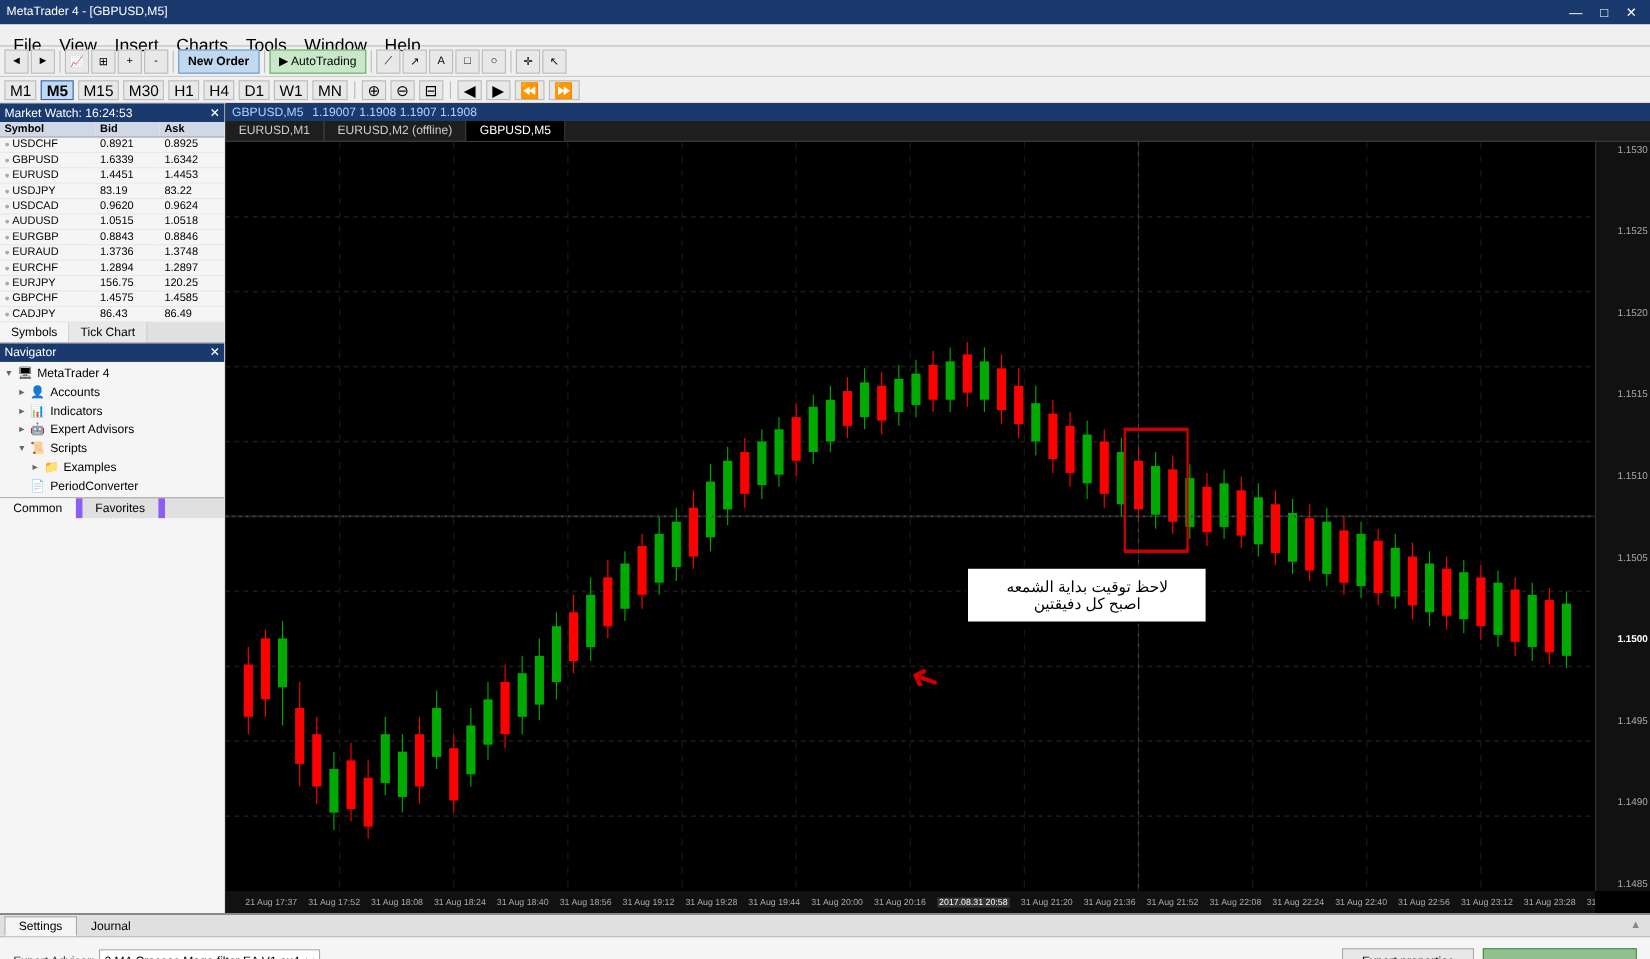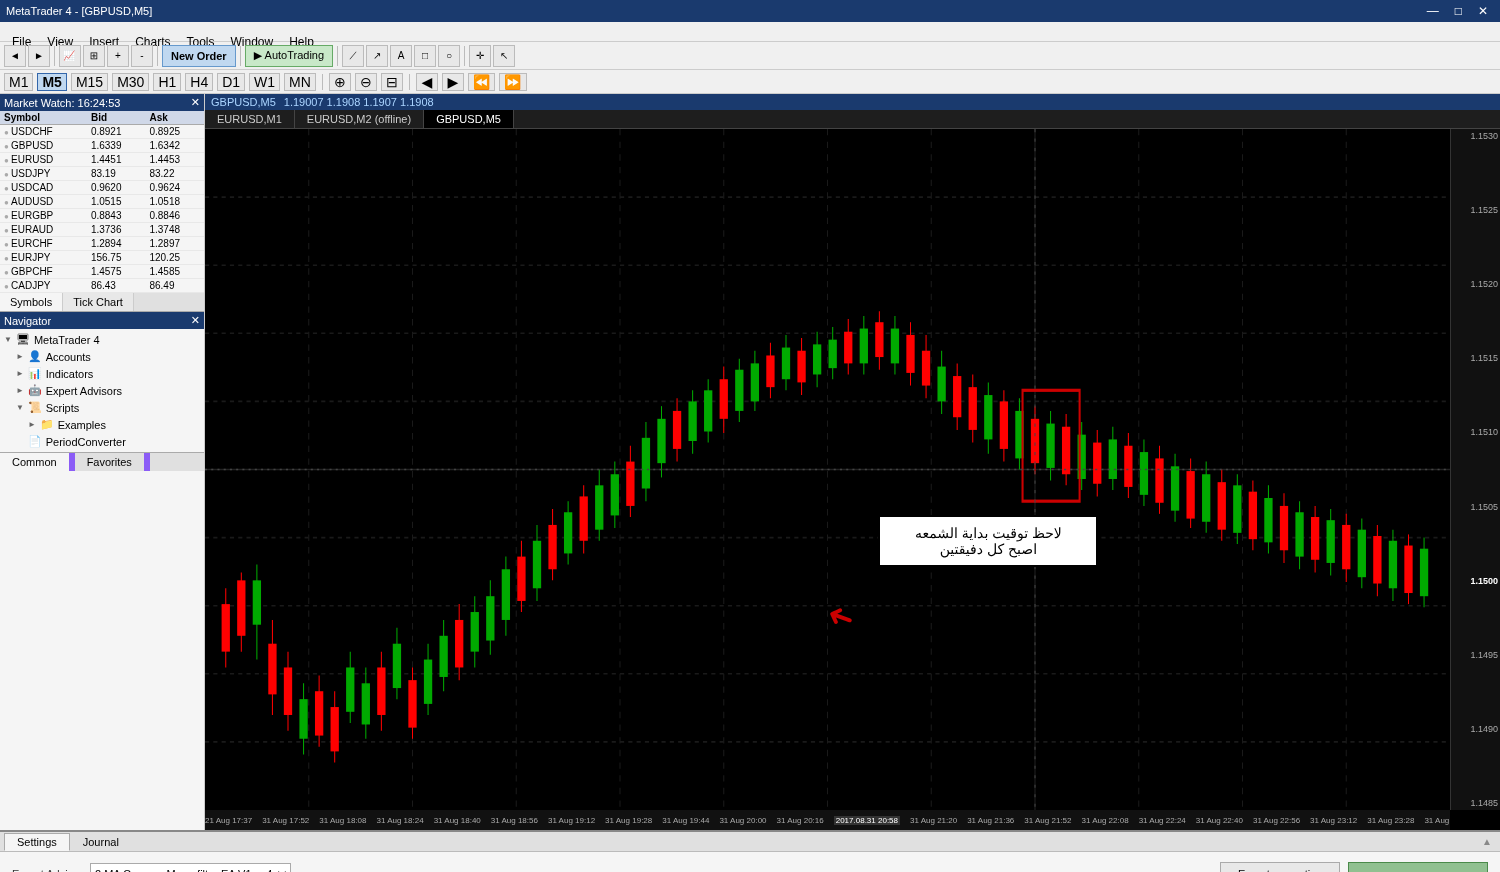--- a/index.html
+++ b/index.html
@@ -5,21 +5,21 @@
     * { margin: 0; padding: 0; box-sizing: border-box; }
     body { width: 1500px; height: 872px; overflow: hidden; background: #2b2b2b; font-family: 'Segoe UI', Tahoma, sans-serif; font-size: 11px; color: #000; }
 
     
     #titlebar { height: 22px; background: #1a3a6e; color: #fff; display: flex; align-items: center; justify-content: space-between; padding: 0 6px; }
     #titlebar .controls { display: flex; gap: 4px; }
     #titlebar .controls span { cursor: pointer; padding: 1px 6px; font-size: 12px; }
 
     
     #menubar { height: 20px; background: #f0f0f0; display: flex; align-items: center; padding: 0 4px; border-bottom: 1px solid #ccc; }
-    #menubar span { padding: 2px 8px; cursor: pointer; font-size: 12px; margin-top: 20px; }
+    #menubar span { padding: 2px 8px; cursor: pointer; font-size: 16px; margin-top: 20px; }
 
     
     .toolbar { height: 28px; background: #f0f0f0; display: flex; align-items: center; padding: 0 4px; gap: 2px; border-bottom: 1px solid #ccc; }
     .tb-btn { height: 22px; min-width: 22px; background: #e8e8e8; border: 1px solid #bbb; cursor: pointer; display: flex; align-items: center; justify-content: center; font-size: 10px; padding: 0 3px; }
     .tb-sep { width: 1px; height: 20px; background: #bbb; margin: 0 2px; }
     .tb-new-order { background: #c0d8f0; border: 1px solid #6699cc; padding: 0 8px; font-weight: bold; height: 22px; cursor: pointer; font-size: 11px; }
     .tb-autotrading { background: #c8e8c8; border: 1px solid #66aa66; padding: 0 8px; height: 22px; cursor: pointer; font-size: 11px; }
 
     
     .tf-toolbar { height: 24px; background: #f0f0f0; display: flex; align-items: center; padding: 0 4px; gap: 4px; border-bottom: 1px solid #ccc; }
@@ -58,21 +58,21 @@
 
     
     #chart-area { flex: 1; background: #000; display: flex; flex-direction: column; position: relative; }
     #chart-header { background: #1a3a6e; color: #aad4ff; padding: 2px 6px; font-size: 11px; display: flex; align-items: center; gap: 8px; }
     #chart-main { flex: 1; position: relative; background: #000; overflow: hidden; }
 
     
     #chart-canvas { position: absolute; top: 0; left: 0; right: 50px; bottom: 20px; }
     #chart-yaxis { position: absolute; right: 0; top: 0; width: 50px; bottom: 20px; background: #111; border-left: 1px solid #333; display: flex; flex-direction: column; justify-content: space-between; padding: 2px 2px; gap: 28px; }
     #chart-yaxis span { font-size: 9px; color: #aaa; text-align: right; display: block; }
-    #chart-xaxis { position: absolute; bottom: 0; left: 0; right: 50px; height: 20px; background: #111; display: flex; align-items: center; overflow: hidden; }
+    #chart-xaxis { position: absolute; bottom: 0; left: 0; right: 50px; height: 20px; background: #111; display: flex; align-items: center; overflow: hidden; padding-left: 18px; }
     #chart-xaxis span { font-size: 8px; color: #aaa; white-space: nowrap; margin-right: 10px; }
 
     
     #chart-tabs { display: flex; background: #1e1e1e; border-bottom: 1px solid #444; }
     .chart-tab { padding: 3px 12px; font-size: 11px; color: #ccc; cursor: pointer; border-right: 1px solid #444; }
     .chart-tab.active { background: #000; color: #fff; }
 
     
     .annotation-box { position: absolute; background: white; border: 2px solid #000; padding: 8px 12px; border-radius: 2px; font-size: 14px; color: #000; text-align: center; direction: rtl; }
 

